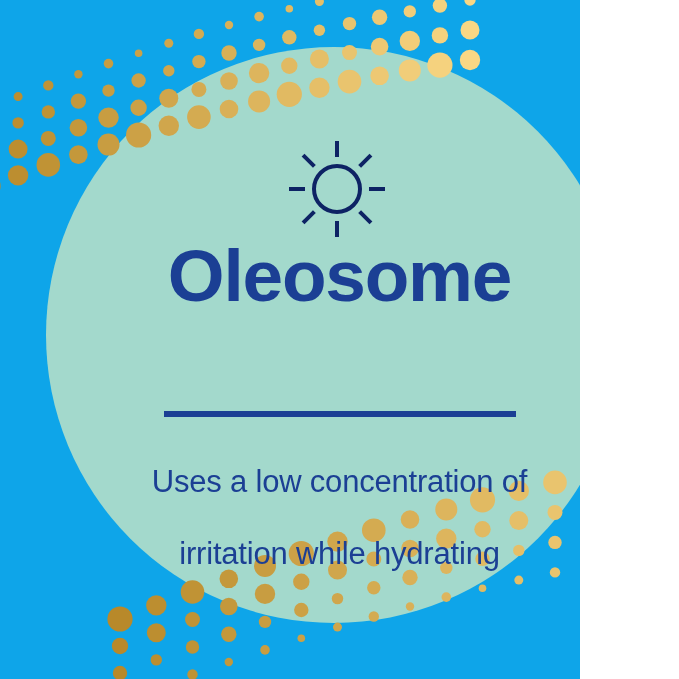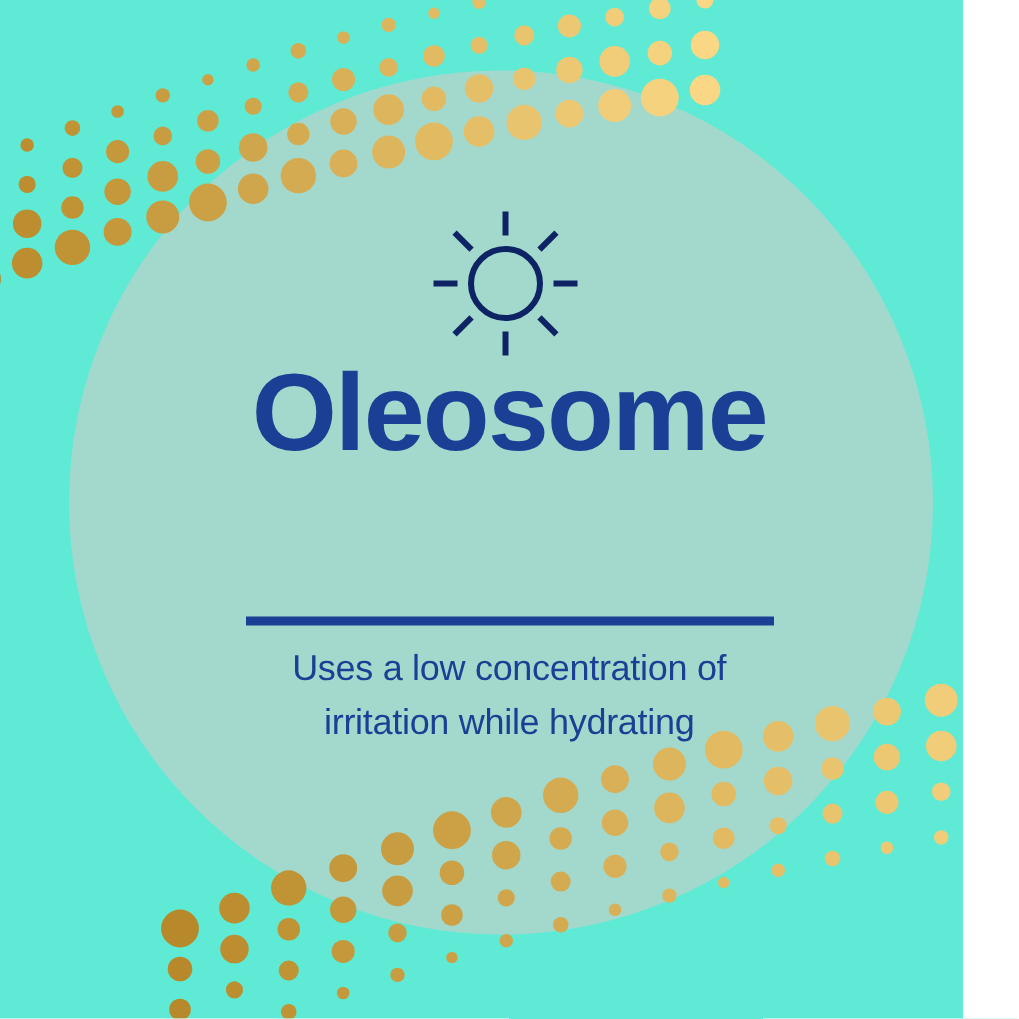--- a/index.html
+++ b/index.html
@@ -2,24 +2,24 @@
 <html><head>
 <meta charset="utf-8">
 <style>
   html, body {
     margin: 0;
     padding: 0;
     background: #ffffff;
   }
   #canvas {
     position: relative;
-    width: 642px;
+    width: 580px;
     height: 679px;
     overflow: hidden;
-    background: #5eead4;
+    background: #0ea5e9;
     font-family: "Liberation Sans", sans-serif;
     text-decoration: underline;
   }
   #dots-top, #dots-bottom, #circle-layer, #sun-layer {
     position: absolute;
     left: 0;
     top: 0;
     width: 679px;
     height: 679px;
   }
@@ -62,25 +62,26 @@
     position: absolute;
     top: 428px;
     left: 0;
     width: 679px;
     text-align: center;
   }
   .body-line {
     color: #1b3f94;
     font-family: "Liberation Sans", sans-serif;
     font-weight: normal;
-    font-size: 24px;
+    font-size: 31px;
     line-height: 36px;
     letter-spacing: -0.2px;
     display: block;
     white-space: nowrap;
+    margin-top: 36px;
   }
 </style>
 </head>
 <body>
 
 <div id="canvas">
 
   <svg id="circle-layer" viewBox="0 0 679 679">
     <circle id="teal-circle" cx="334" cy="335" r="288" fill="#a3d9cc"></circle>
   </svg>

